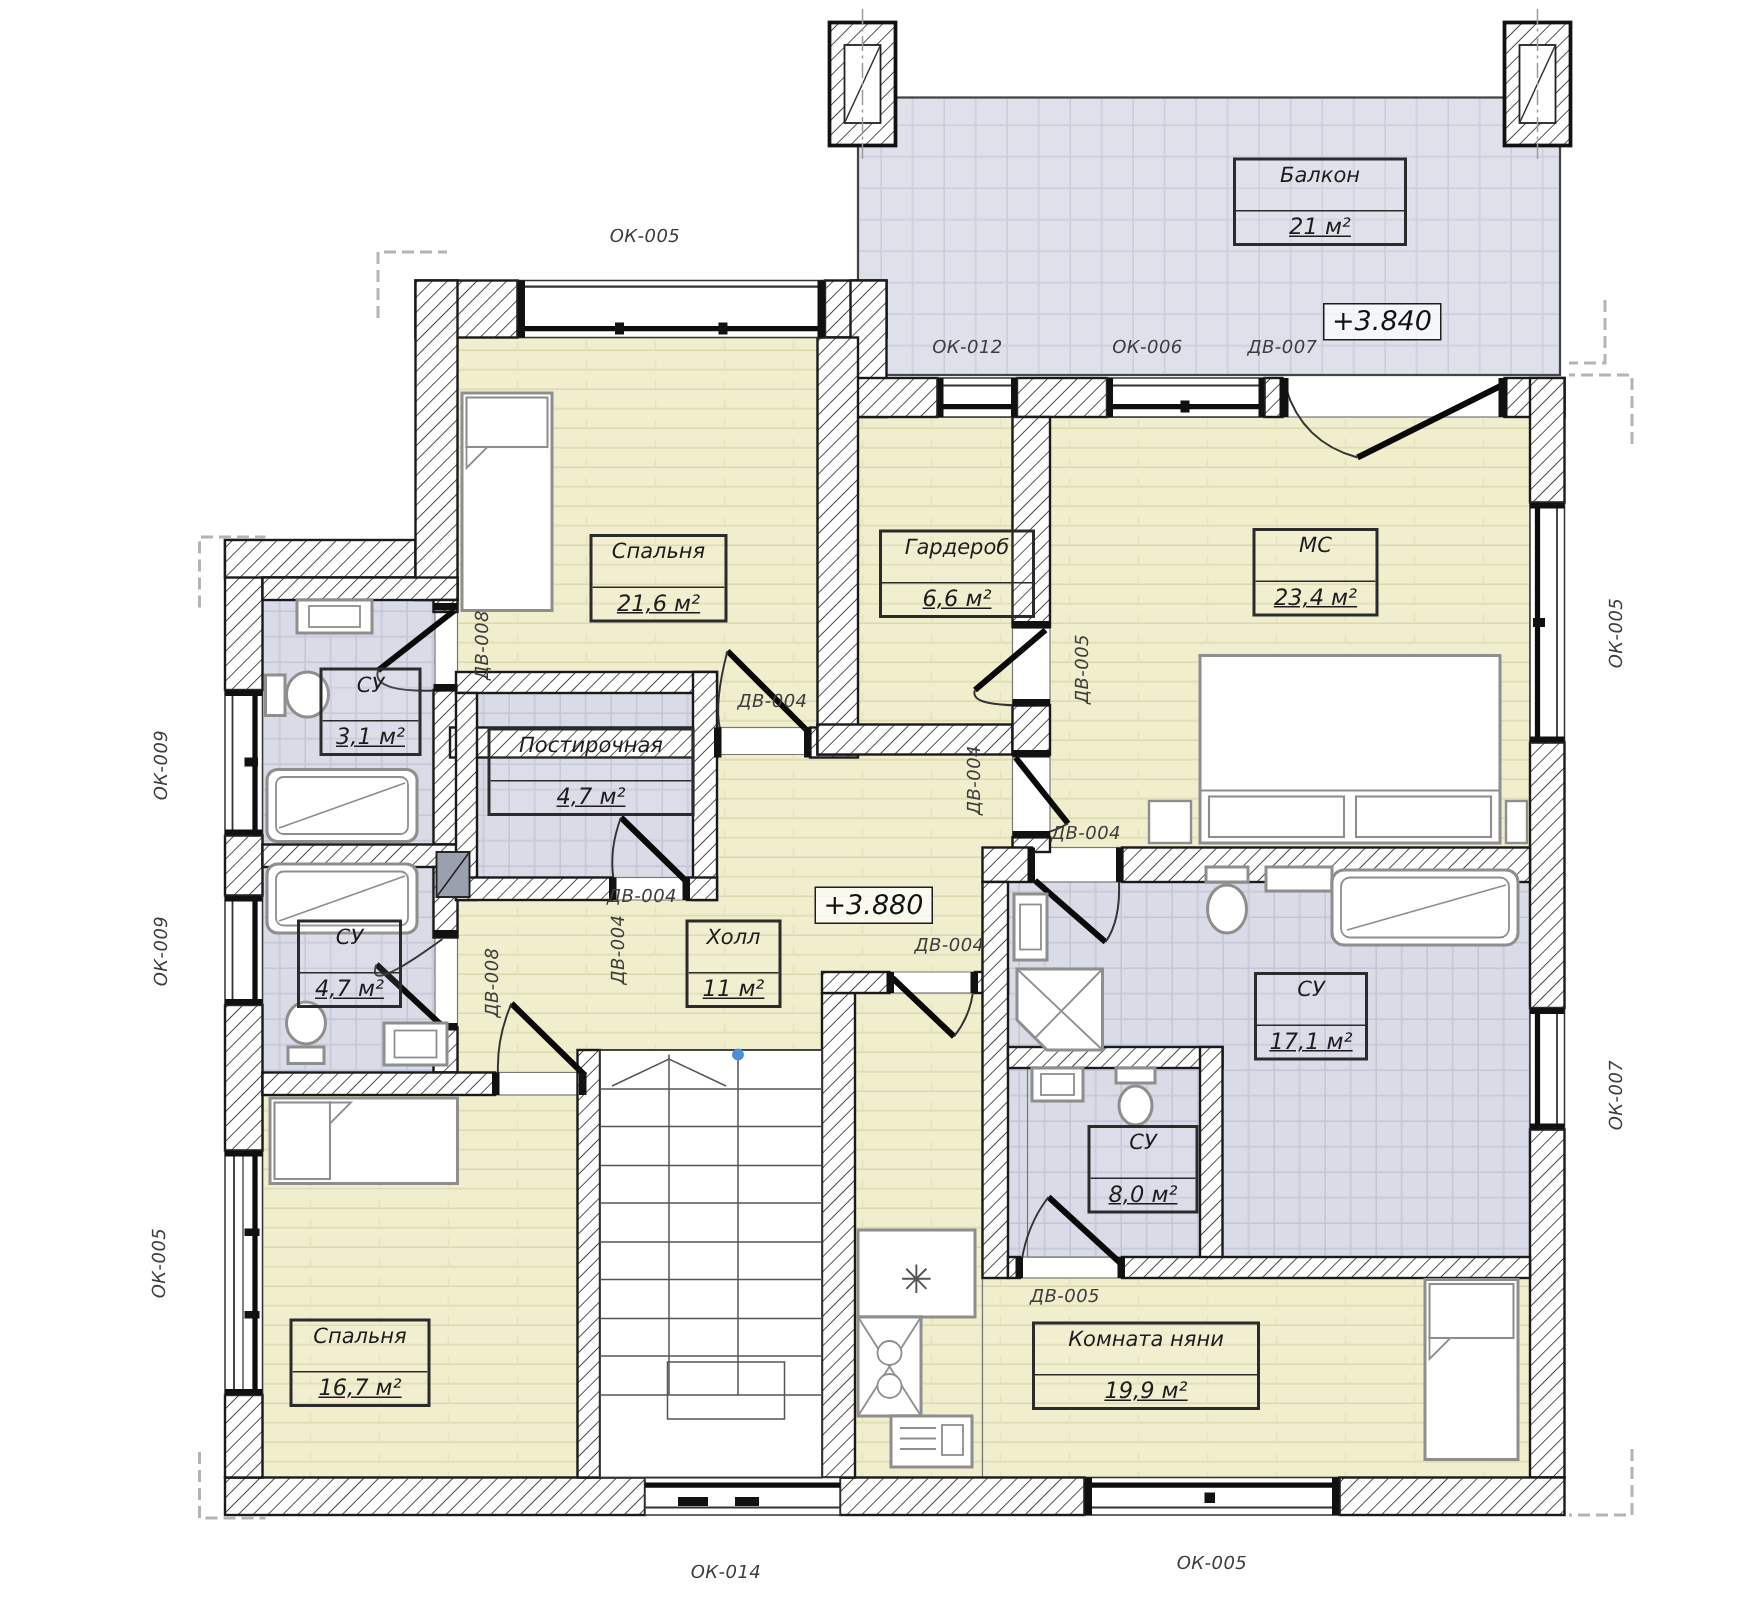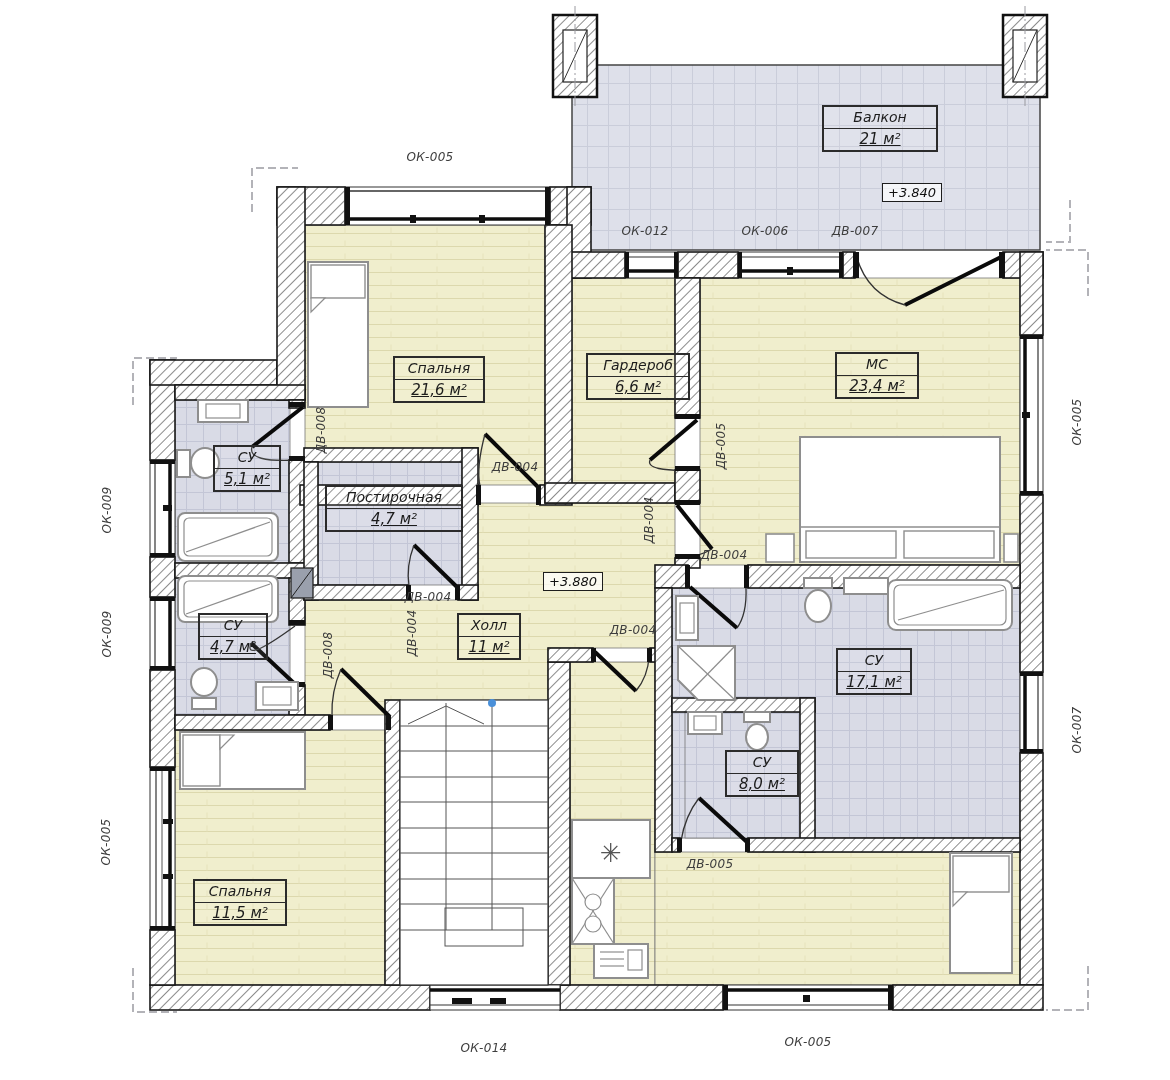--- a/index.html
+++ b/index.html
@@ -1,24 +1,24 @@
 <!DOCTYPE html>
 <html><head>
 <meta charset="utf-8">
 <style>
   html,body{margin:0;padding:0;background:#fff;}
   #canvas{position:relative;width:1170px;height:1080px;background:#fff;overflow:hidden;
           font-family:"DejaVu Sans","Liberation Sans",sans-serif;}
   #plan-svg{position:absolute;left:0;top:0;}
   .room-label{position:absolute;border:2px solid #2b2b2b;text-align:center;
               font-style:italic;color:#1c1c1c;background:rgba(255,255,255,0.08);z-index:5;}
-  .room-label .rl-name{border-bottom:1.6px solid #2b2b2b;padding:2px 5px 3px;font-size:14px;white-space:nowrap;}
+  .room-label .rl-name{border-bottom:1.6px solid #2b2b2b;padding:2px 5px 15px;font-size:14px;white-space:nowrap;}
   .room-label .rl-area{padding:1px 5px 2px;font-size:15px;white-space:nowrap;text-decoration:underline;}
   .lvl{position:absolute;border:1.8px solid #1d1d1d;background:rgba(255,255,255,0.7);
-       font-style:italic;font-size:13px;color:#111;padding:1px 5px;z-index:5;white-space:nowrap;}
+       font-style:italic;font-size:18px;color:#111;padding:1px 5px;z-index:5;white-space:nowrap;margin-top:19px;}
   .code{position:absolute;font-style:italic;font-size:12px;color:#3d3d3d;letter-spacing:.3px;
         white-space:nowrap;transform:translate(-50%,-50%);z-index:4;}
   .code.v{transform:translate(-50%,-50%) rotate(-90deg);}
 </style>
 </head>
 <body>
 
 <div id="canvas">
 
 <svg id="plan-svg" width="1170" height="1080" viewBox="0 0 1170 1080">
@@ -416,21 +416,21 @@
 <div class="room-label" style="left:586px;top:353px;width:100px">
   <div class="rl-name">Гардероб</div>
   <div class="rl-area">6,6 м²</div>
 </div>
 <div class="room-label" style="left:835px;top:352px;width:80px">
   <div class="rl-name">МС</div>
   <div class="rl-area">23,4 м²</div>
 </div>
 <div class="room-label" style="left:213px;top:445px;width:64px">
   <div class="rl-name">СУ</div>
-  <div class="rl-area">5,1 м²</div>
+  <div class="rl-area">3,1 м²</div>
 </div>
 <div class="room-label" style="left:325px;top:485px;width:134px">
   <div class="rl-name">Постирочная</div>
   <div class="rl-area">4,7 м²</div>
 </div>
 <div class="room-label" style="left:198px;top:613px;width:66px">
   <div class="rl-name">СУ</div>
   <div class="rl-area">4,7 м²</div>
 </div>
 <div class="room-label" style="left:457px;top:613px;width:60px">
@@ -440,21 +440,25 @@
 <div class="room-label" style="left:836px;top:648px;width:72px">
   <div class="rl-name">СУ</div>
   <div class="rl-area">17,1 м²</div>
 </div>
 <div class="room-label" style="left:725px;top:750px;width:70px">
   <div class="rl-name">СУ</div>
   <div class="rl-area">8,0 м²</div>
 </div>
 <div class="room-label" style="left:193px;top:879px;width:90px">
   <div class="rl-name">Спальня</div>
-  <div class="rl-area">11,5 м²</div>
+  <div class="rl-area">16,7 м²</div>
+</div>
+<div class="room-label" style="left:688px;top:881px;width:148px">
+  <div class="rl-name">Комната няни</div>
+  <div class="rl-area">19,9 м²</div>
 </div>
 
 <div class="lvl" style="left:882px;top:183px">+3.840</div>
 <div class="lvl" style="left:543px;top:572px">+3.880</div>
 
 <div class="code" style="left:430px;top:157px">ОК-005</div>
 <div class="code" style="left:645px;top:231px">ОК-012</div>
 <div class="code" style="left:765px;top:231px">ОК-006</div>
 <div class="code" style="left:855px;top:231px">ДВ-007</div>
 <div class="code v" style="left:107px;top:510px">ОК-009</div>

